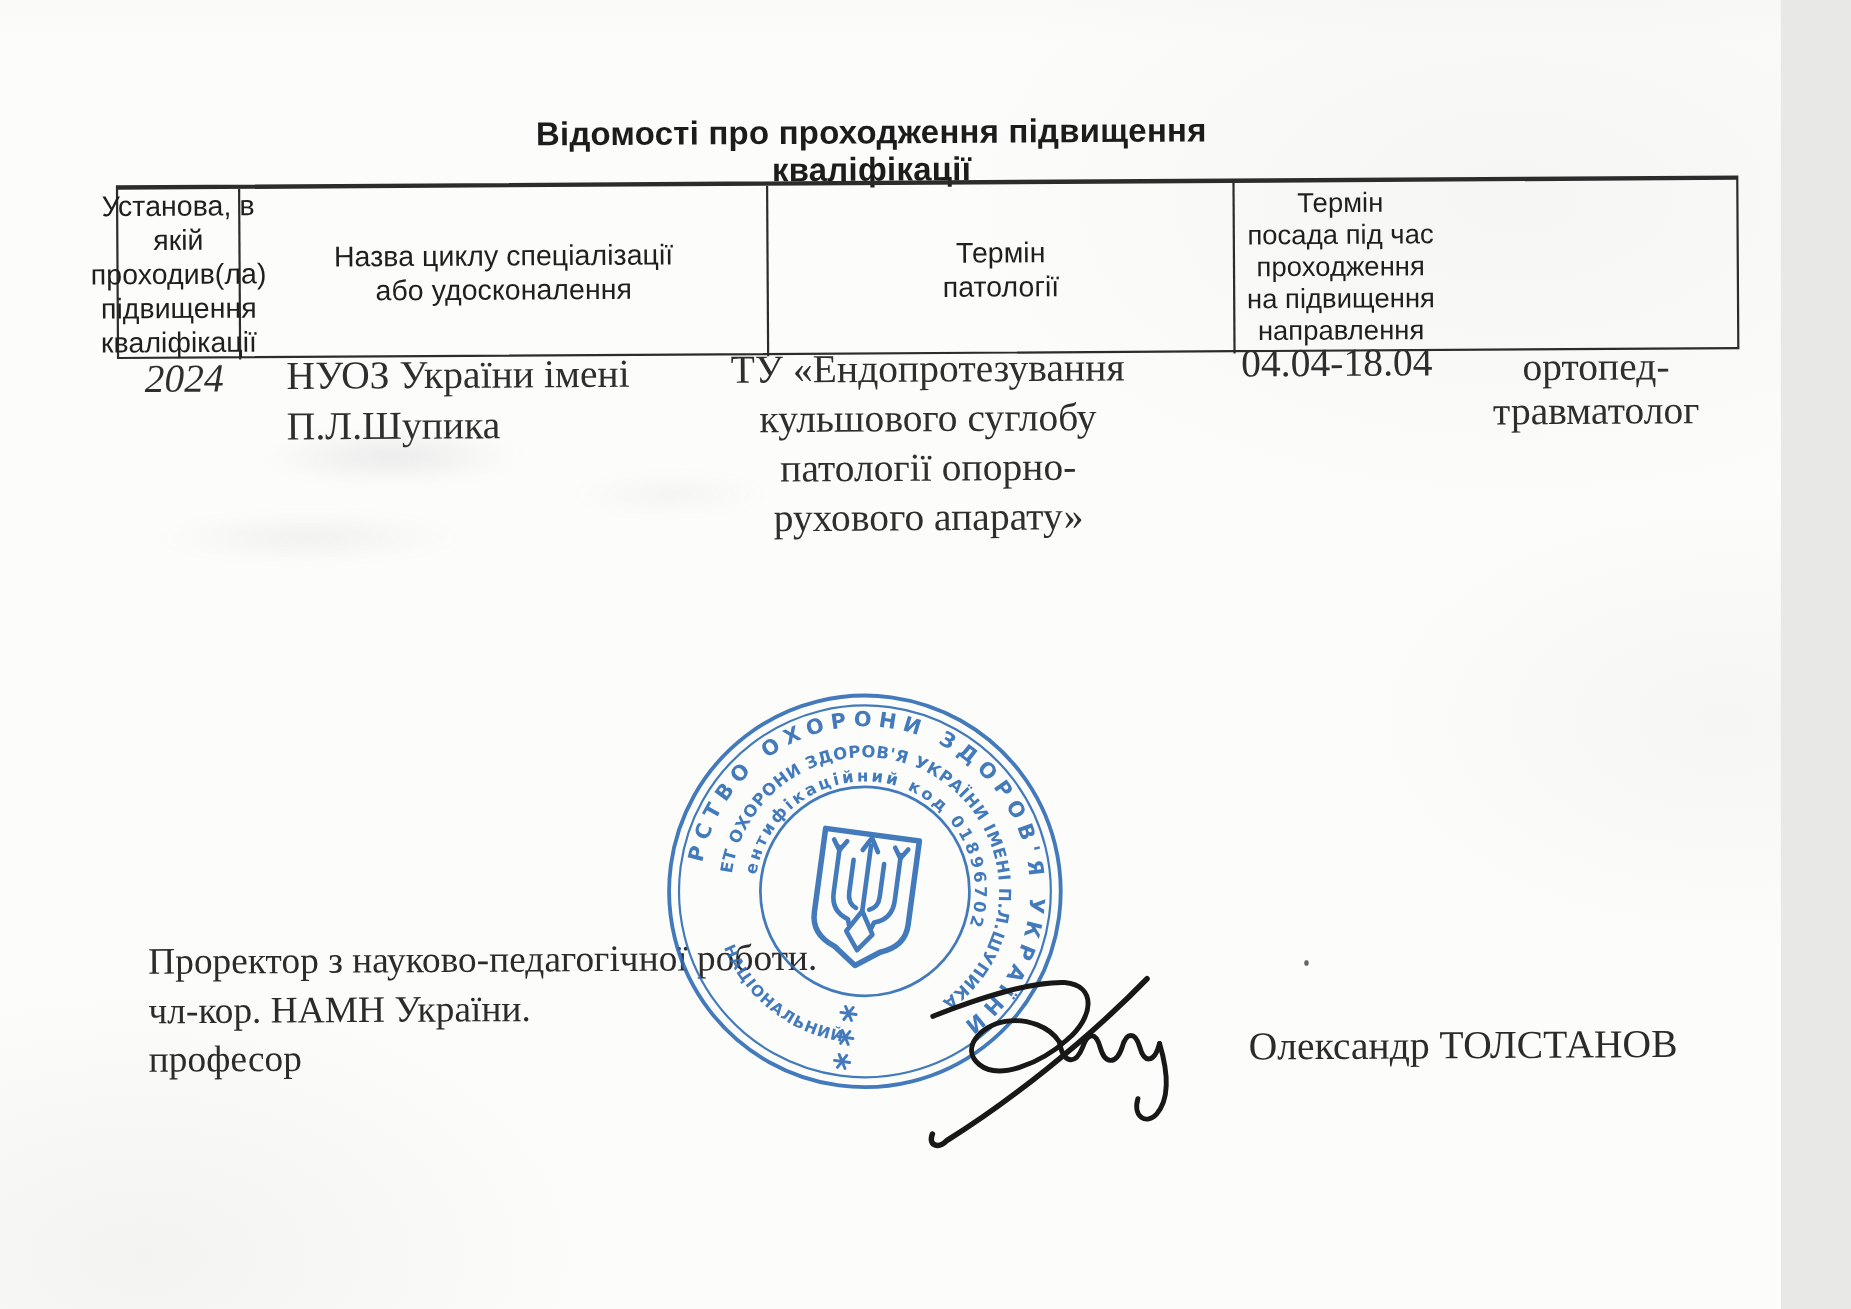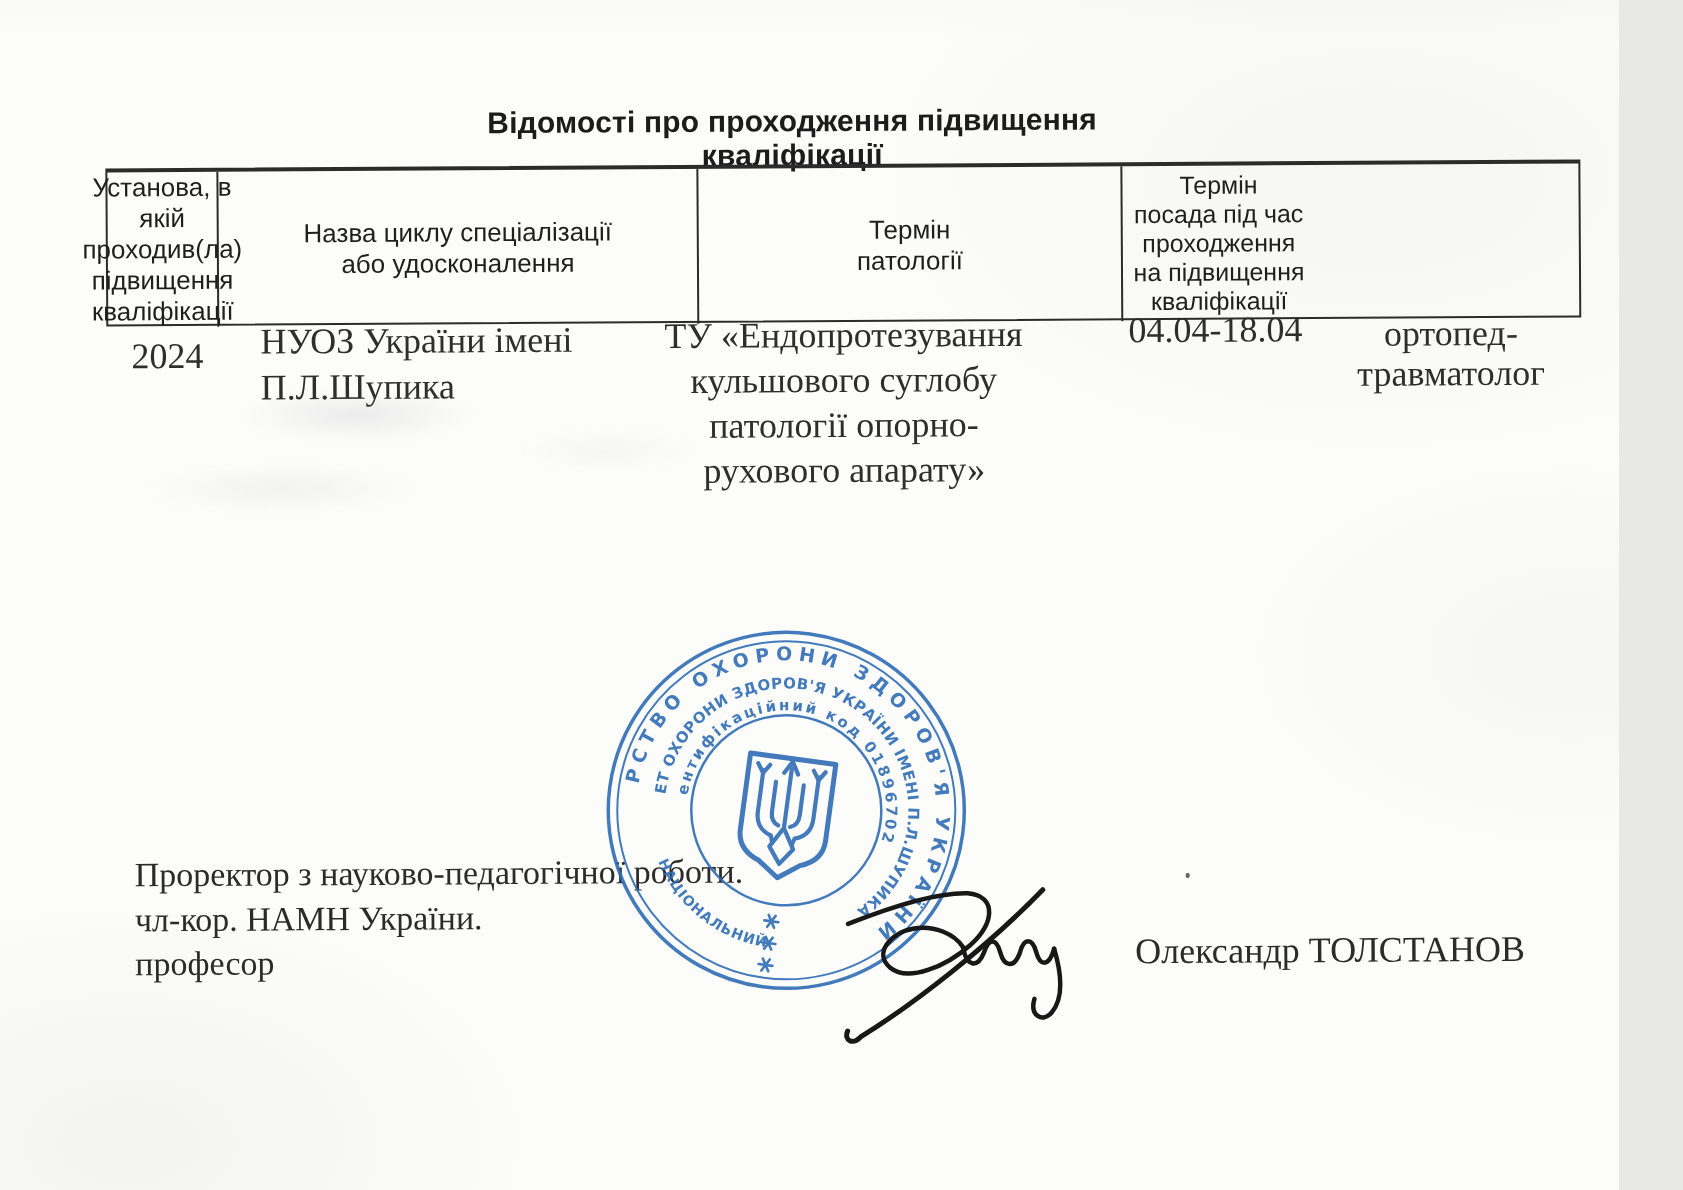--- a/index.html
+++ b/index.html
@@ -28,21 +28,21 @@
   .qual-table .cell{
     border-right:2.5px solid #2c2c2c;box-sizing:border-box;
     display:flex;flex-direction:column;justify-content:center;align-items:center;
     font-family:"Liberation Sans","DejaVu Sans",sans-serif;
     font-size:26px;line-height:31px;color:#1f1f1f;text-align:center;
   }
   .qual-table .cell:last-child{border-right:none;}
   .qual-table .cell.tight{line-height:29px;font-size:25px;}
   
   .serif-line{position:absolute;font-size:36px;color:#2e2e2e;white-space:nowrap;}
-  .row-year{left:133px;top:331px;}
+  .row-year{left:133px;top:319px;font-style:italic;}
   .row-inst{left:262px;top:315px;line-height:46px;}
   .row-cycle{left:653px;top:313px;width:384px;text-align:center;line-height:45px;}
   .row-term{left:1130px;top:311px;}
   .row-pos{left:1335px;top:317px;width:235px;text-align:center;line-height:40px;}
   
   .sig-role{position:absolute;left:133px;top:849px;font-size:34px;line-height:44.5px;color:#2b2b2b;}
   .sig-name{position:absolute;left:1133px;top:932px;font-size:36px;color:#2b2b2b;white-space:nowrap;}
   
   .stamp-svg{position:absolute;left:585px;top:610px;width:400px;height:400px;opacity:0.9;}
   .stamp-svg text, .stamp-svg textPath{
@@ -75,21 +75,21 @@
       </div>
       <div class="cell">
         <div>Термін</div>
         <div>патології</div>
       </div>
       <div class="cell tight">
         <div>Термін</div>
         <div>посада під час</div>
         <div>проходження</div>
         <div>на підвищення</div>
-        <div>кваліфікації</div>
+        <div>направлення</div>
       </div>
     </div>
 
     <div class="serif-line row-year">2024</div>
     <div class="serif-line row-inst">
       <div>НУОЗ України імені</div>
       <div>П.Л.Шупика</div>
     </div>
     <div class="serif-line row-cycle">
       <div>ТУ «Ендопротезування</div>

